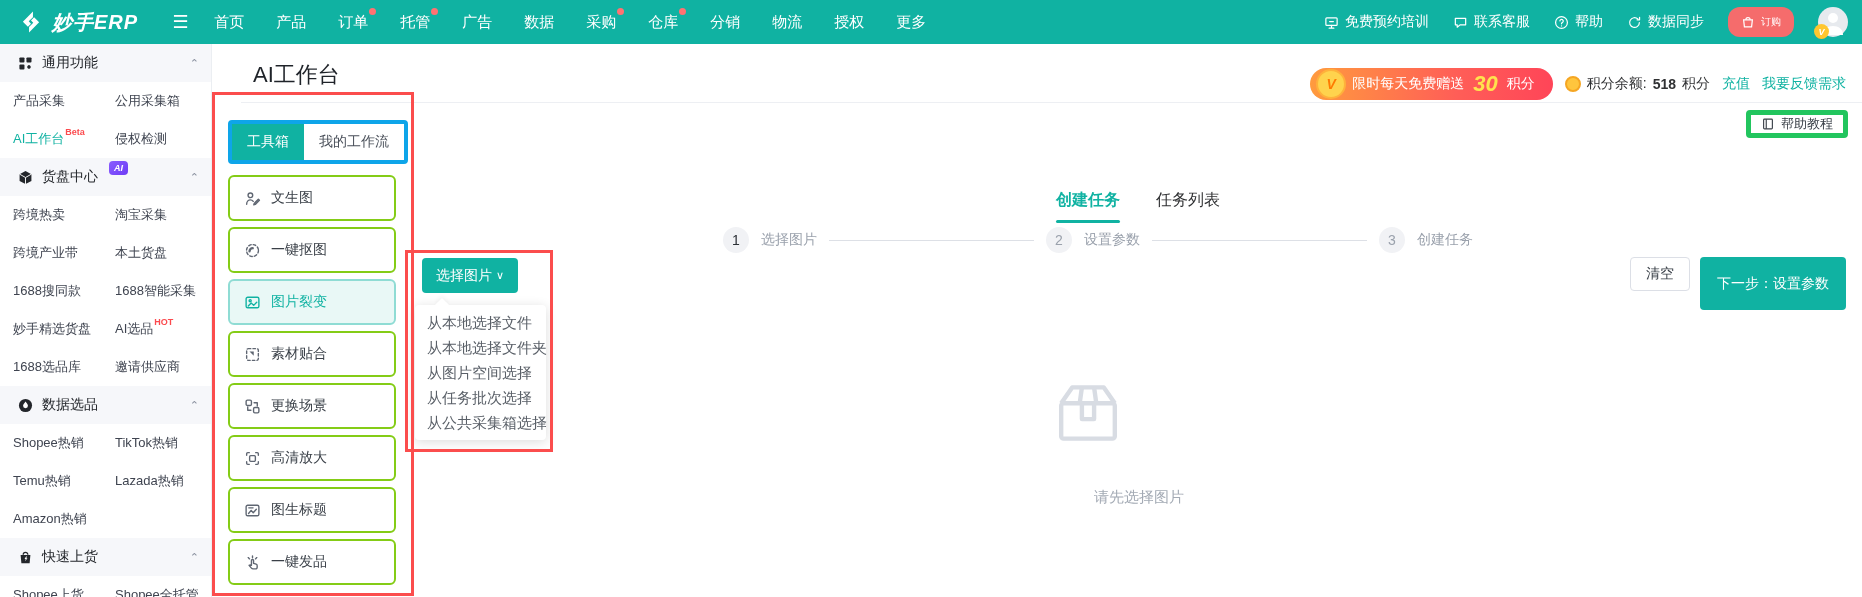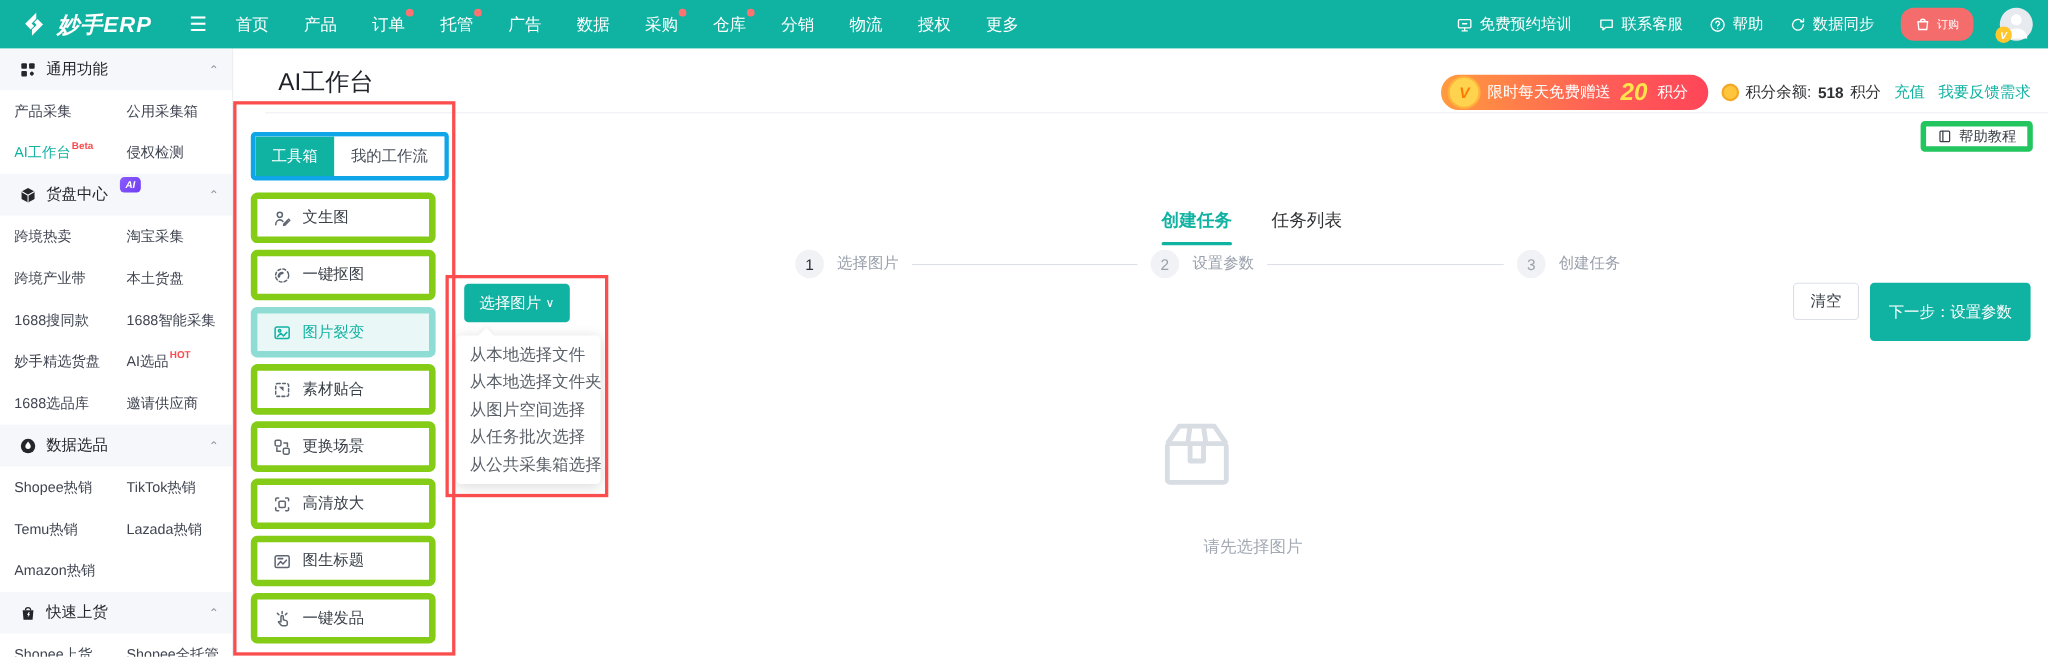--- a/index.html
+++ b/index.html
@@ -61,21 +61,21 @@
             display:flex;align-items:center;gap:6px;padding:0 10px;font-size:13px;color:#3a4048;
             background:#fff;cursor:pointer;}
 
   
   .toolbox{position:absolute;left:17px;top:76px;width:180px;}
   .tb-tabs{display:inline-flex;border:4px solid #0ea5e9;border-radius:4px;overflow:hidden;height:36px;}
   .tb-tab{display:flex;align-items:center;justify-content:center;padding:0 15px;font-size:14px;
           color:#4a505a;background:#fff;cursor:pointer;white-space:nowrap;}
   .tb-tab.active{background:#10b2a2;color:#fff;}
   .tool-list{margin-top:11px;}
-  .tool-card{width:168px;height:46px;border:6px solid #84cc16;border-radius:6px;background:#fff;
+  .tool-card{width:168px;height:46px;border:2px solid #84cc16;border-radius:6px;background:#fff;
              display:flex;align-items:center;gap:10px;padding-left:14px;box-sizing:border-box;
              font-size:14px;color:#3a4048;margin-bottom:6px;cursor:pointer;}
   .tool-card .t-icon{color:#5f6672;}
   .tool-card.active{background:#e9f8f6;border-color:#8fdcd4;color:#10b2a2;}
   .tool-card.active .t-icon{color:#10b2a2;}
 
   
   .picker-btn{position:absolute;left:211px;top:214px;width:96px;height:35px;background:#10b2a2;color:#fff;
               border:none;border-radius:4px;font-size:14px;display:flex;align-items:center;
               justify-content:center;gap:4px;cursor:pointer;z-index:12;
@@ -323,21 +323,21 @@
     </div>
   </aside>
 
 <div class="main">
   <div class="page-title">AI工作台</div>
 
   <div class="header-right">
     <div class="promo-pill">
       <span class="promo-coin">V</span>
       <span>限时每天免费赠送</span>
-      <span class="promo-num">20</span>
+      <span class="promo-num">30</span>
       <span>积分</span>
     </div>
     <div class="points-group">
       <span class="gold-coin"></span>
       <span>积分余额:</span>
       <span class="points-value">518</span>
       <span>积分</span>
       <span class="teal-link">充值</span>
       <span class="teal-link">我要反馈需求</span>
     </div>

